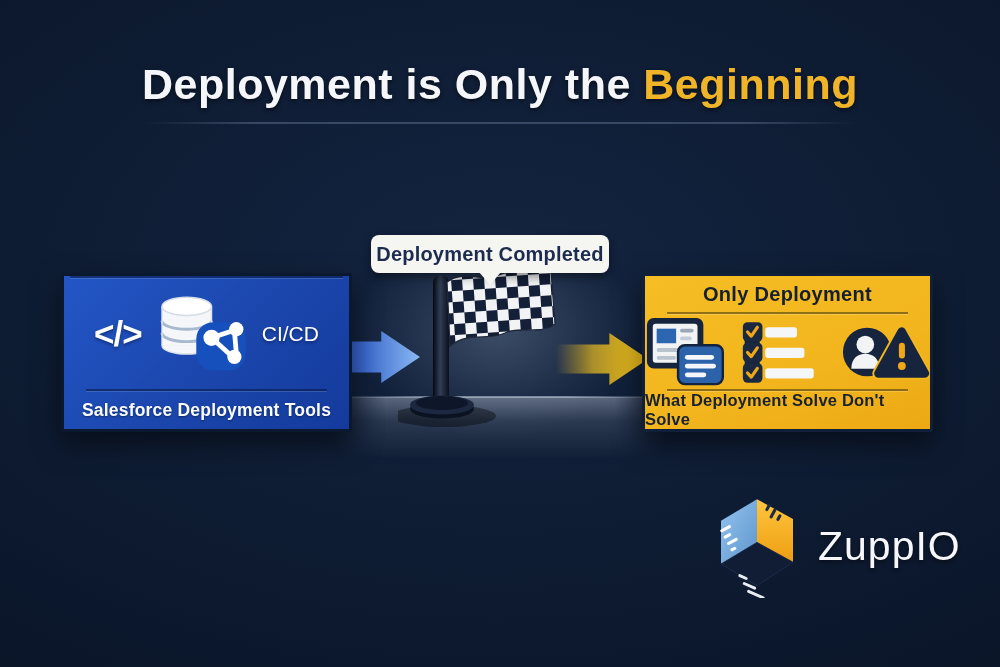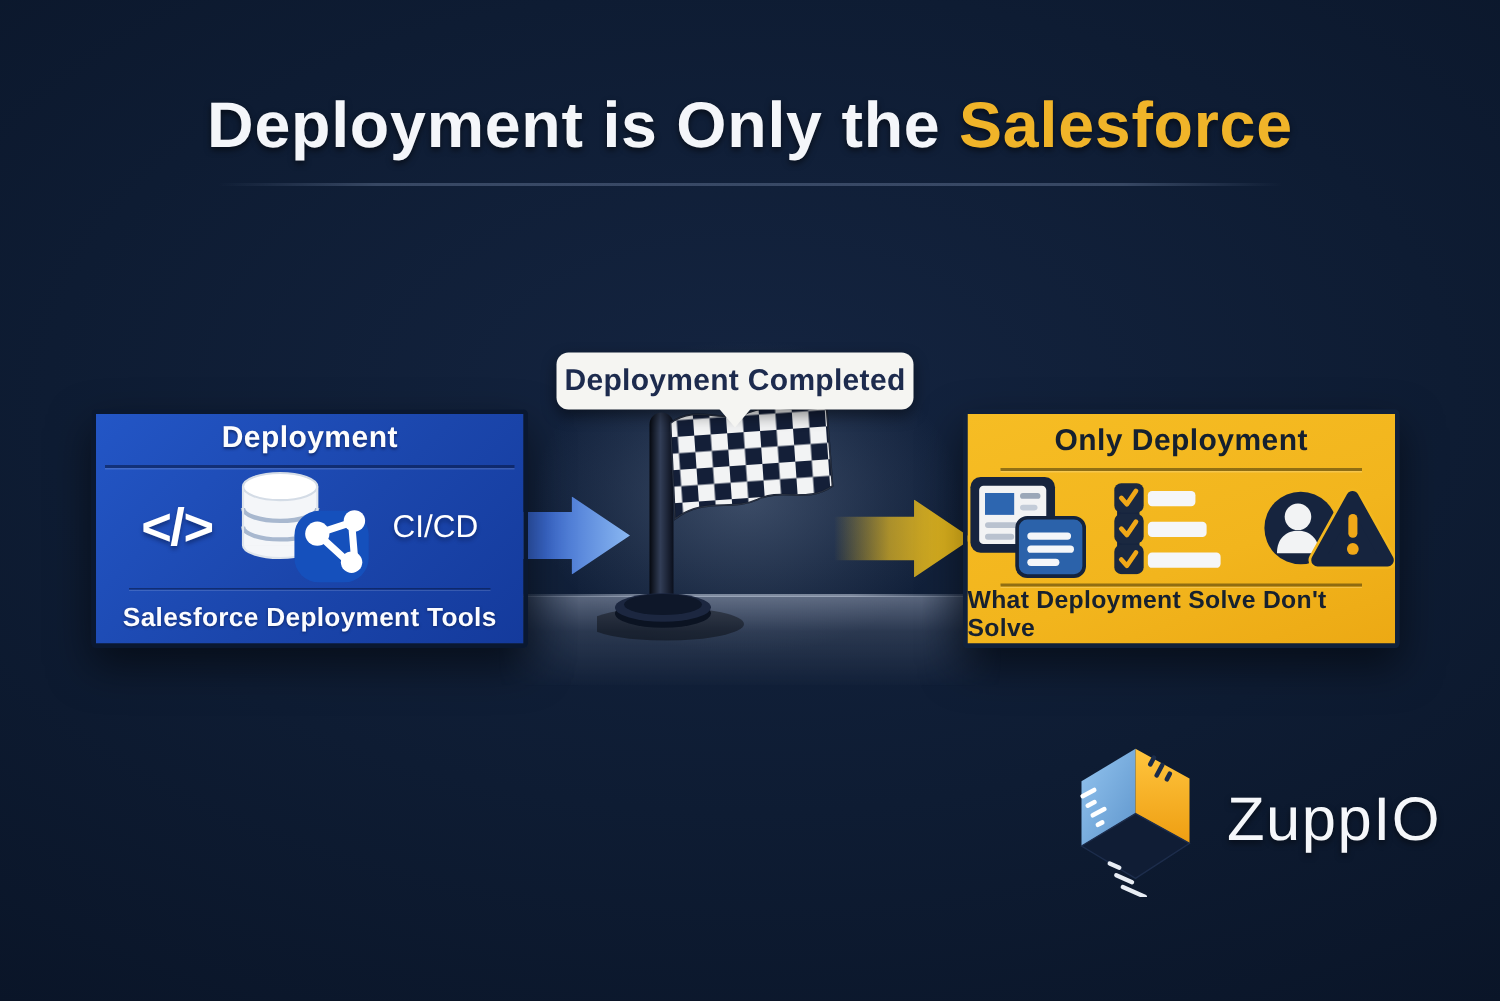--- a/index.html
+++ b/index.html
@@ -86,30 +86,29 @@
   .brand-name{font-size:41px;font-weight:normal;color:#f5f7fa;letter-spacing:1px;
     text-shadow:0 2px 4px rgba(0,0,0,.5);}
 </style>
 </head>
 <body>
 
 <div class="stage">
 
   <div class="title">
     <span>Deployment is Only the</span>
-    <span class="accent">Salesforce</span>
+    <span class="accent">Beginning</span>
   </div>
   <div class="title-divider"></div>
 
   <div class="spotlight"></div>
   <div class="floor"></div>
   <div class="floor-edge"></div>
 
   <div class="box box-blue">
-    <div class="box-header">Deployment</div>
     <div class="div-line"></div>
     <div class="icon-row">
       <span class="code-glyph">&lt;/&gt;</span>
       <svg width="92" height="80" viewBox="0 0 96 84">
         <ellipse cx="32" cy="54" rx="26" ry="9" fill="#e7ebf1"></ellipse>
         <rect x="6" y="14" width="52" height="40" fill="#f4f6f9"></rect>
         <path d="M6,54 c0,5 11.6,9 26,9 s26,-4 26,-9" fill="#f4f6f9"></path>
         <path d="M6,28 c0,5 11.6,9 26,9 s26,-4 26,-9" fill="none" stroke="#a8b8cf" stroke-width="3"></path>
         <path d="M6,41 c0,5 11.6,9 26,9 s26,-4 26,-9" fill="none" stroke="#a8b8cf" stroke-width="3"></path>
         <ellipse cx="32" cy="13" rx="26" ry="9.5" fill="#ffffff" stroke="#d4dce6" stroke-width="1.5"></ellipse>

